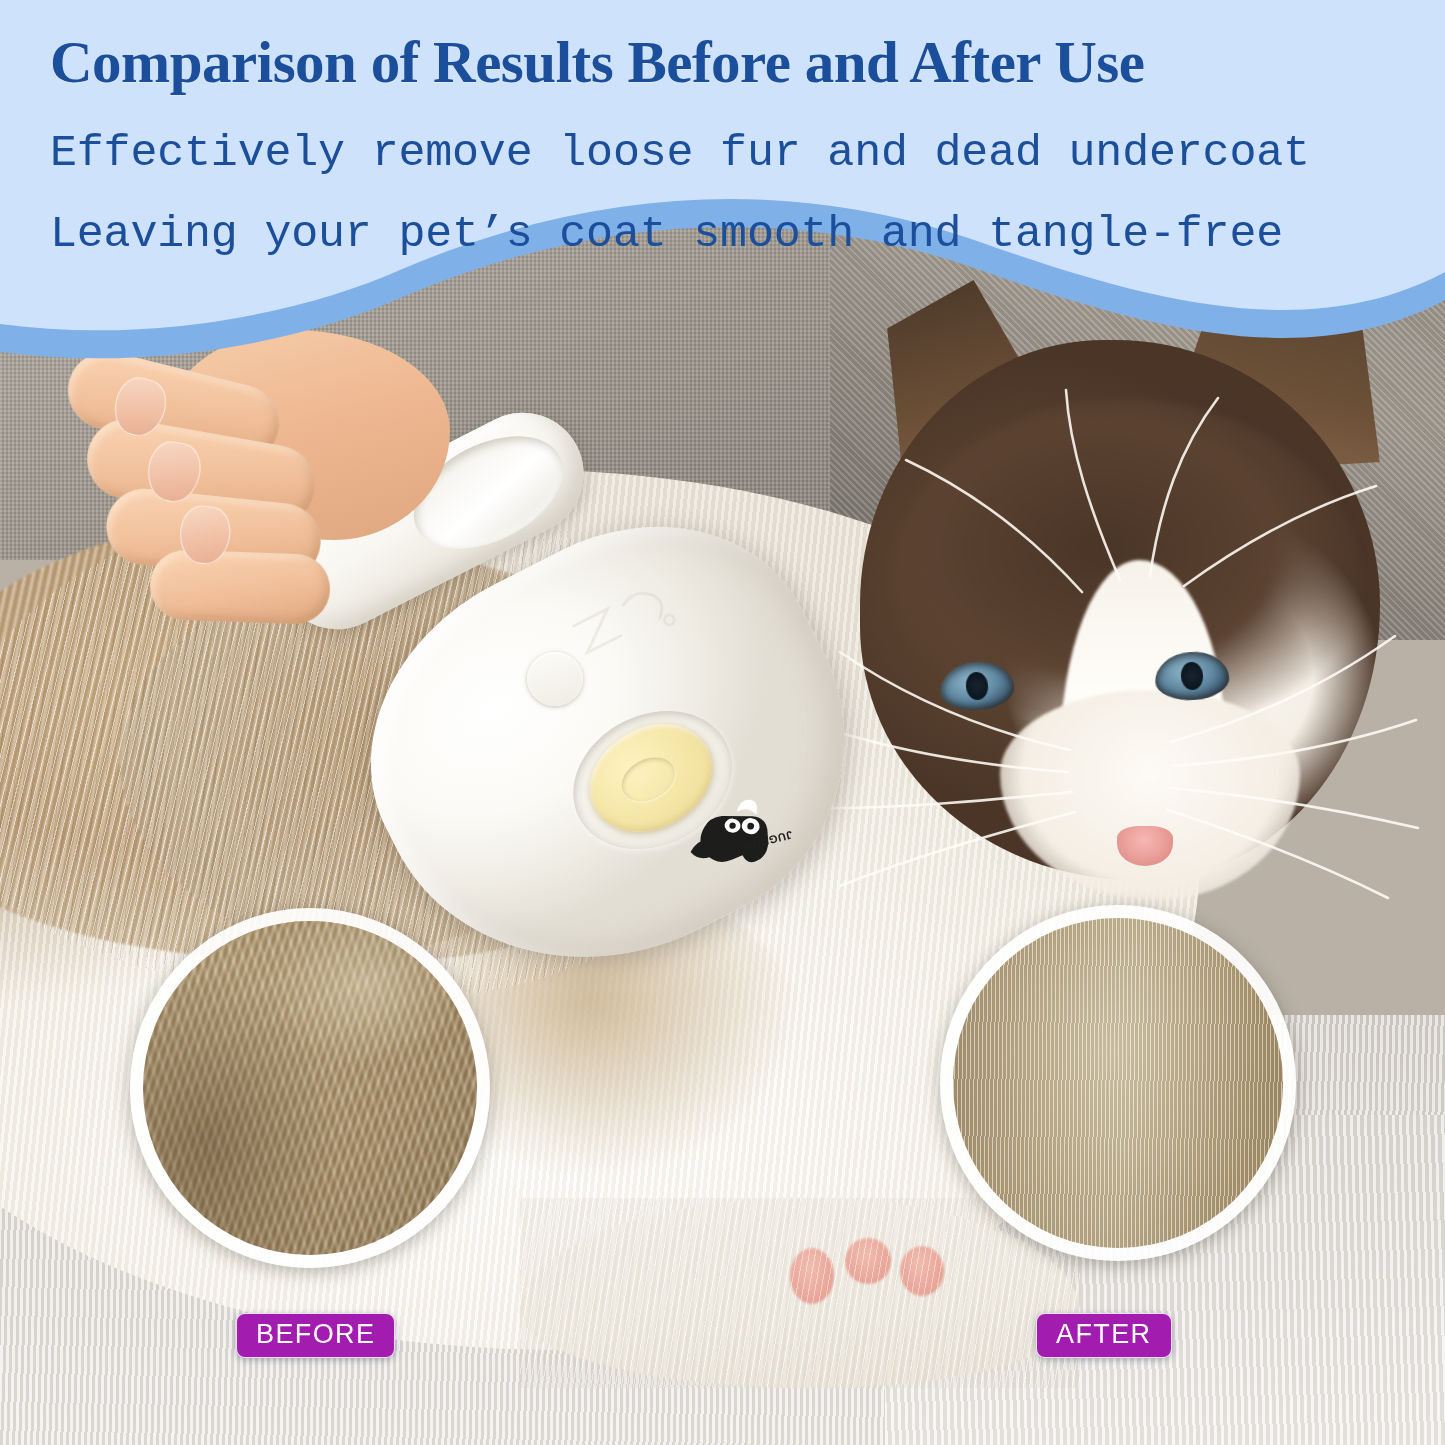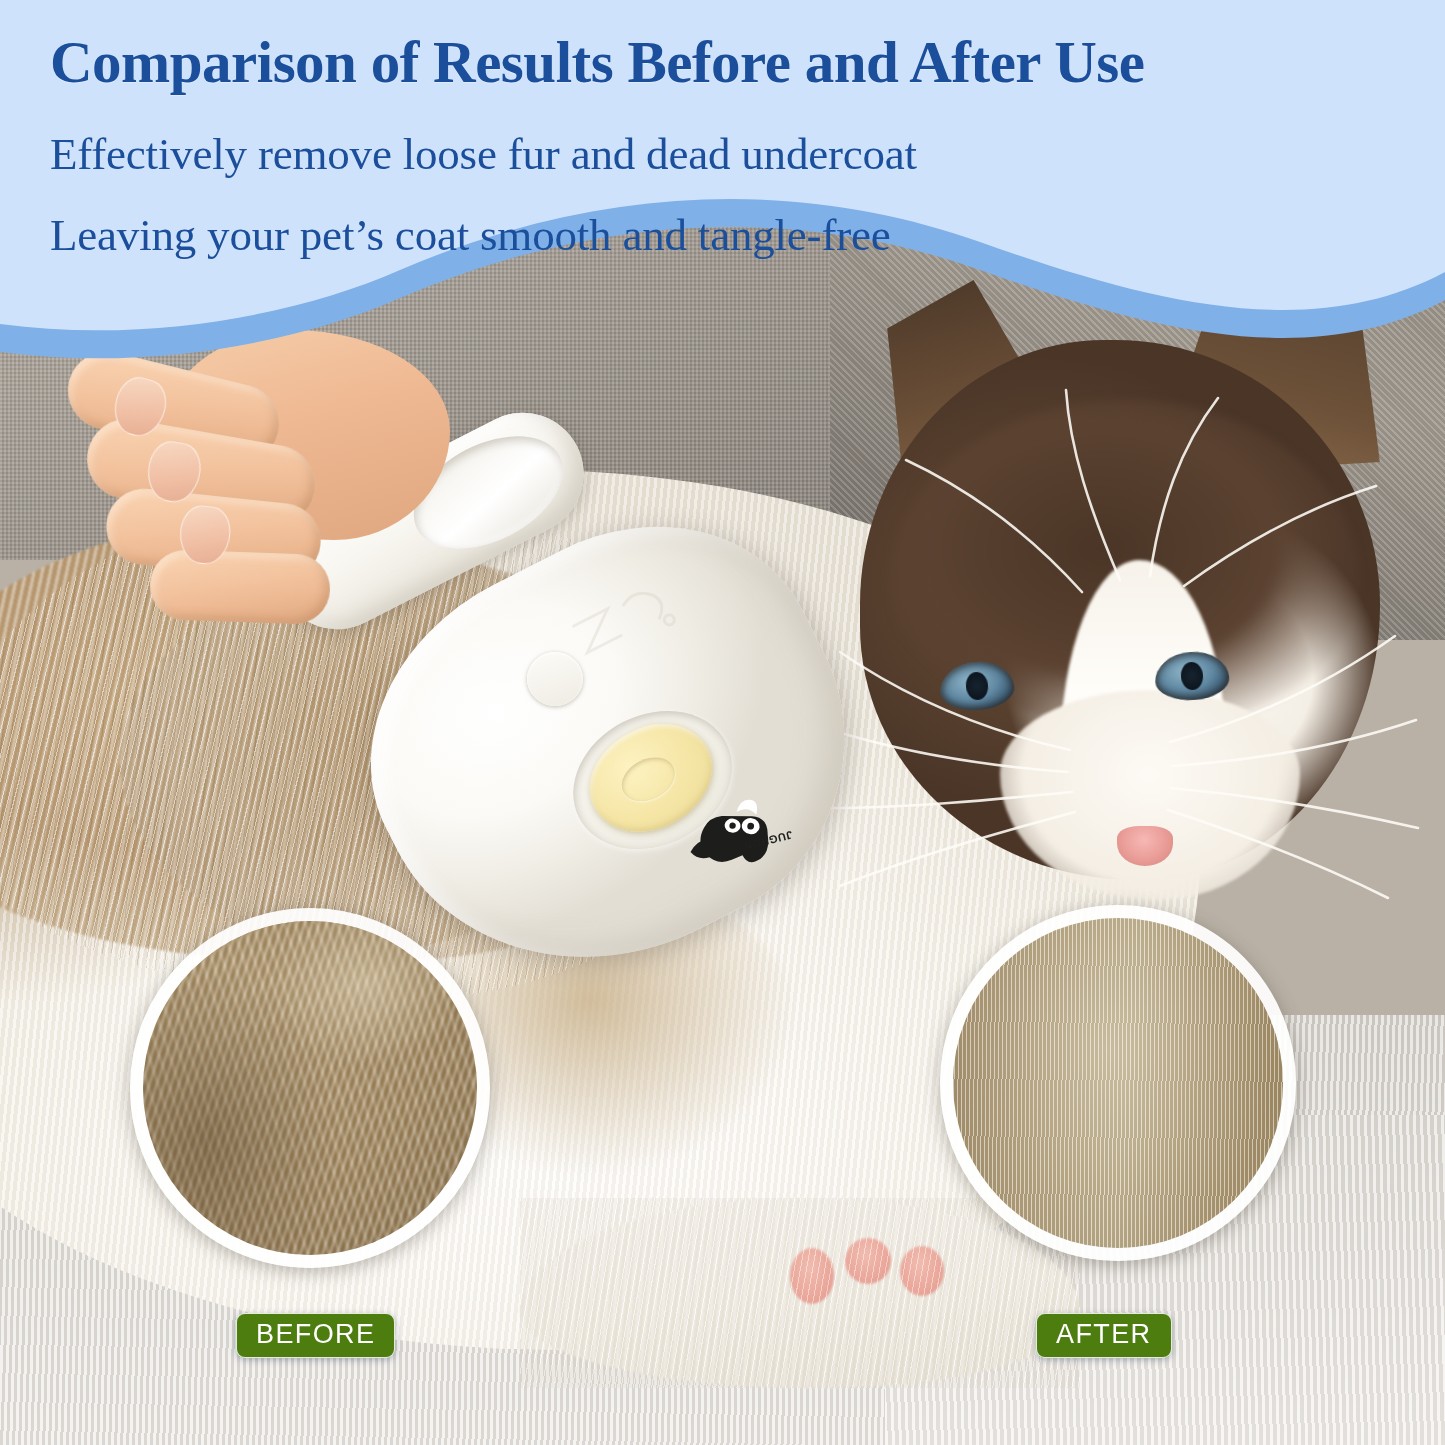--- a/index.html
+++ b/index.html
@@ -289,21 +289,21 @@
   }
   .fur-smooth::after{
     content:"";position:absolute;inset:0;
     background:radial-gradient(ellipse 55% 70% at 48% 42%, rgba(255,250,235,.30), rgba(0,0,0,0) 72%);
   }
 
   
   .badge{
     position:absolute;
     border-radius:9px;
-    background:#4d7c0f;
+    background:#a21caf;
     border:1.5px solid rgba(255,255,255,.85);
     color:#fff;
     font-size:27px;
     letter-spacing:1.4px;
     padding:7px 19px 9px;
     line-height:1;
     box-shadow:0 2px 7px rgba(40,60,95,.35);
     font-family:"Liberation Sans", sans-serif;
   }
   .badge-before{left:236px;top:1313px;}
@@ -346,21 +346,21 @@
     letter-spacing:-.5px;
     white-space:nowrap;
     font-family:Liberation Serif, serif;
     text-shadow:0 1px 0 rgba(255,255,255,.35);
   }
   .sub{
     position:absolute;left:50px;
     font-size:45px;color:#1b4f9c;
     letter-spacing:-.2px;
     white-space:nowrap;
-    font-family:Liberation Serif, serif;
+    font-family:Liberation Mono, monospace;
   }
   .sub1{top:128px;}
   .sub2{top:209px;}
 </style>
 </head>
 <body>
 
 <div id="stage">
 
   <div class="photo">

